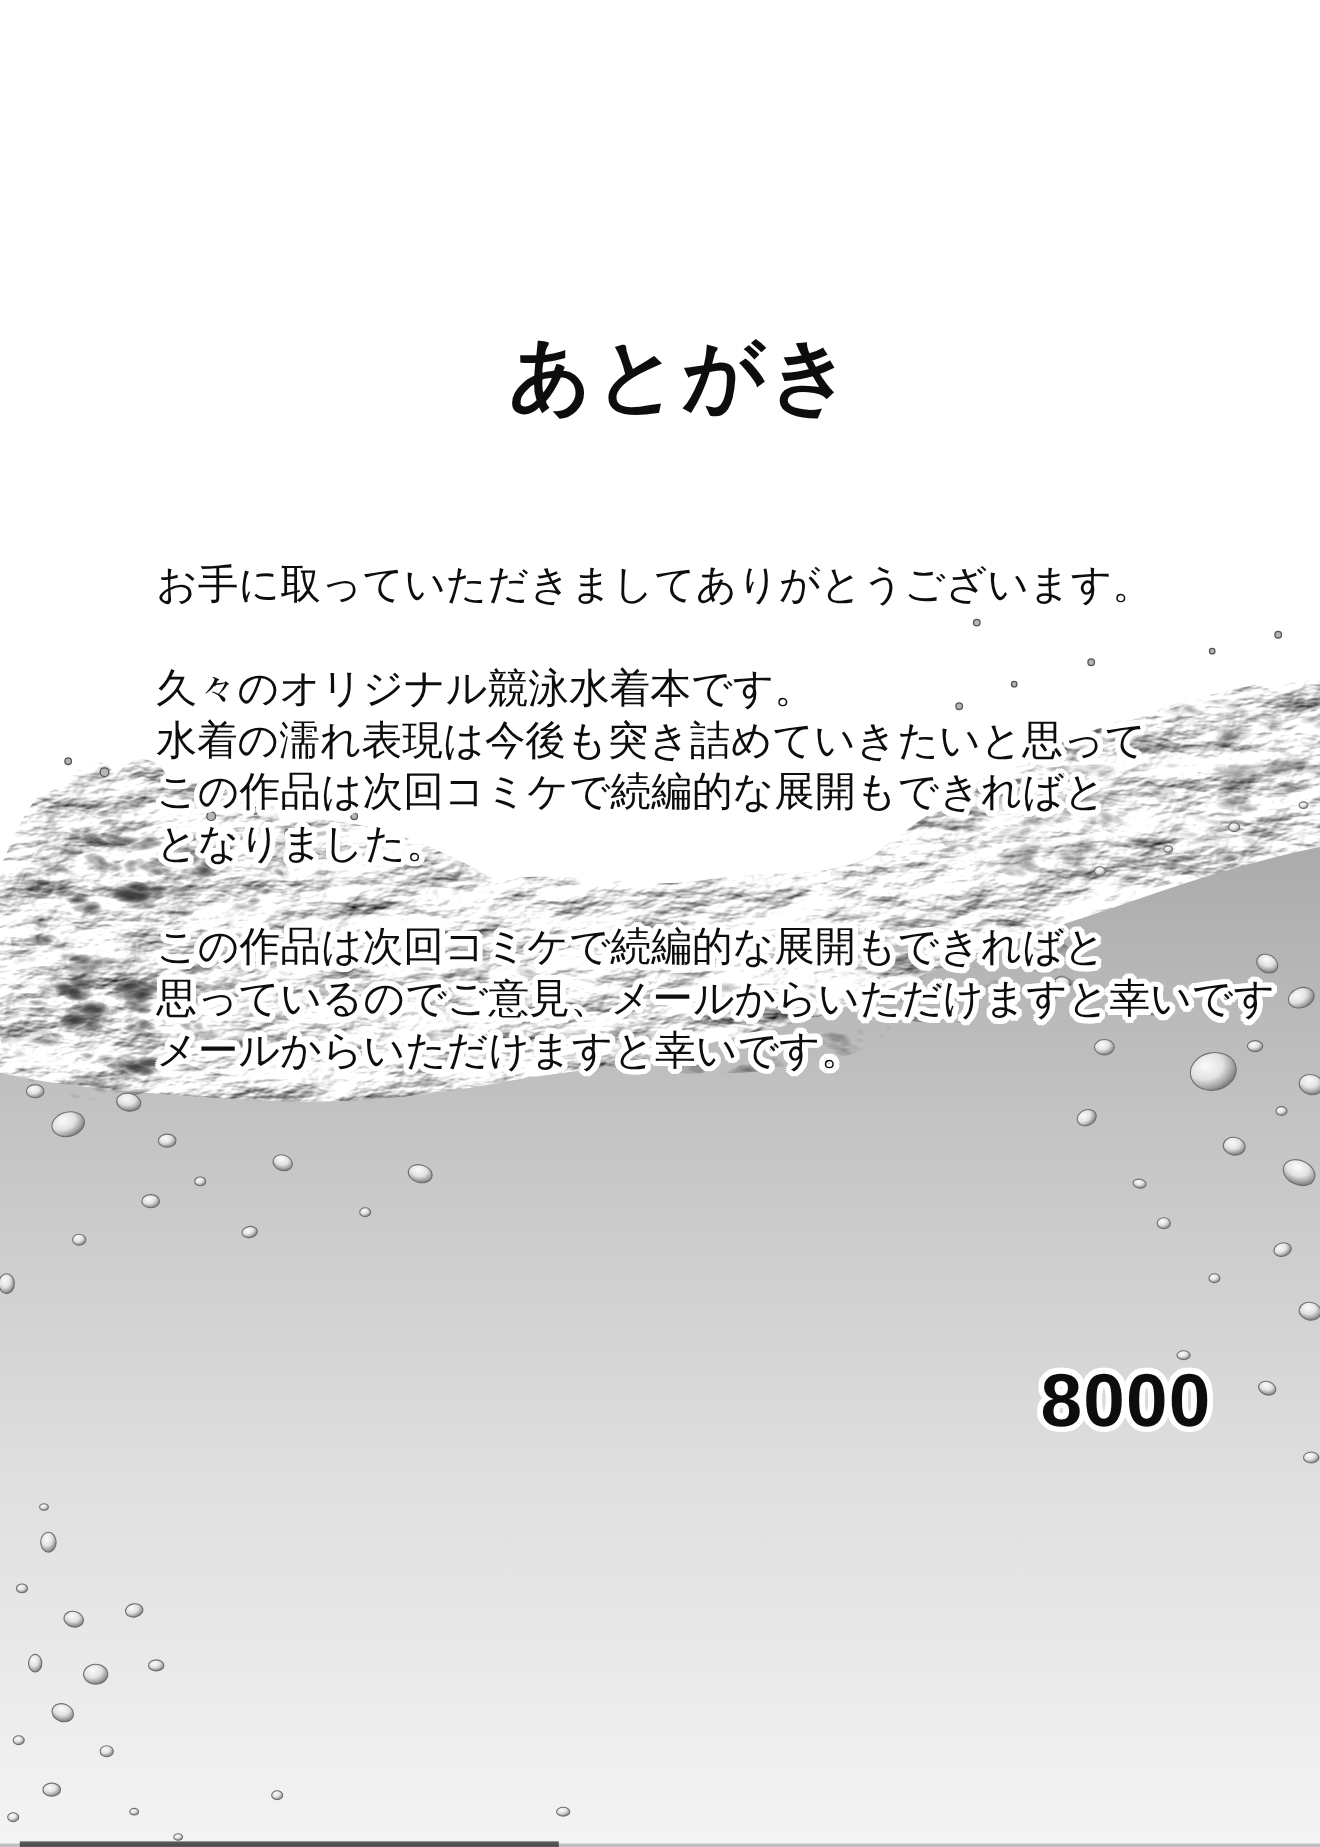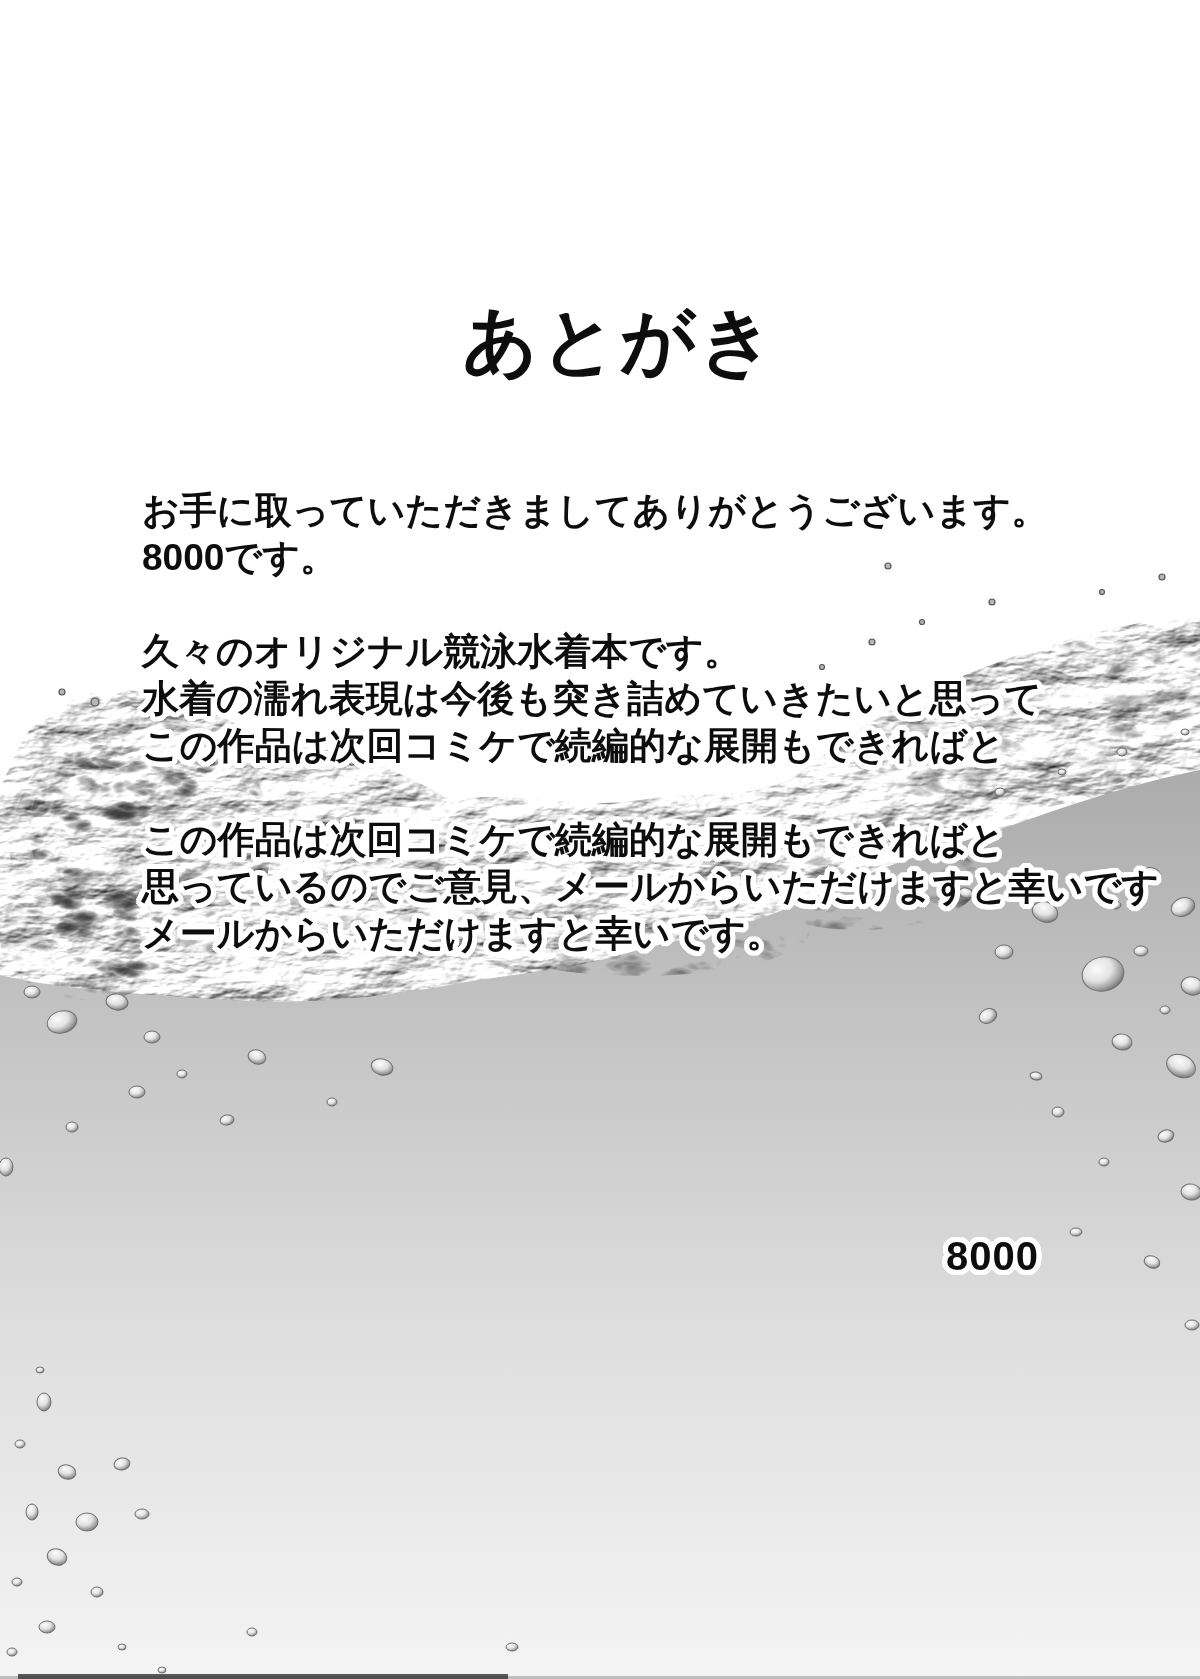--- a/index.html
+++ b/index.html
@@ -22,27 +22,27 @@
       3px 4px 0 #fff,-3px 4px 0 #fff,3px -4px 0 #fff,-3px -4px 0 #fff,
       5px 2px 0 #fff,-5px 2px 0 #fff,5px -2px 0 #fff,-5px -2px 0 #fff,
       2px 5px 0 #fff,-2px 5px 0 #fff,2px -5px 0 #fff,-2px -5px 0 #fff;
   }
   .title{
     position:absolute;top:292px;left:0;width:100%;
     text-align:center;
     font-size:74px;font-weight:800;letter-spacing:3px;
   }
   .body-text{
-    position:absolute;left:142px;top:487px;
-    font-size:37px;font-weight:700;line-height:47px;
+    position:absolute;left:142px;top:508px;
+    font-size:37px;font-weight:400;line-height:47px;
   }
   .bline{height:47px;white-space:nowrap;}
   .signature{
     position:absolute;left:946px;top:1234px;
-    font-size:40px;font-weight:700;letter-spacing:1px;
+    font-size:68px;font-weight:700;letter-spacing:1px;
   }
 </style>
 </head>
 <body>
 
 <div class="page">
 
   <svg class="water-svg" viewBox="0 0 1200 1679" xmlns="http://www.w3.org/2000/svg" aria-hidden="true">
     <defs>
       <linearGradient id="underwaterGrad" x1="0" y1="760" x2="0" y2="1679" gradientUnits="userSpaceOnUse">
@@ -196,25 +196,25 @@
     <g>
       <rect x="0" y="1676" width="1200" height="3" fill="#9a9a9a" opacity="0.6"></rect>
       <rect x="18" y="1674" width="490" height="5" fill="#3c3c3c" opacity="0.85"></rect>
     </g>
   </svg>
 
   <div class="title">あとがき</div>
 
   <div class="body-text outlined">
     <div class="bline">お手に取っていただきましてありがとうございます。</div>
-    <div class="bline">8000です。</div>
     <div class="bline"></div>
     <div class="bline">久々のオリジナル競泳水着本です。</div>
     <div class="bline">水着の濡れ表現は今後も突き詰めていきたいと思って</div>
     <div class="bline">この作品は次回コミケで続編的な展開もできればと</div>
+    <div class="bline">となりました。</div>
     <div class="bline"></div>
     <div class="bline">この作品は次回コミケで続編的な展開もできればと</div>
     <div class="bline">思っているのでご意見、メールからいただけますと幸いです</div>
     <div class="bline">メールからいただけますと幸いです。</div>
     <div class="bline"></div>
   </div>
 
   <div class="signature outlined">8000</div>
 
 </div>

